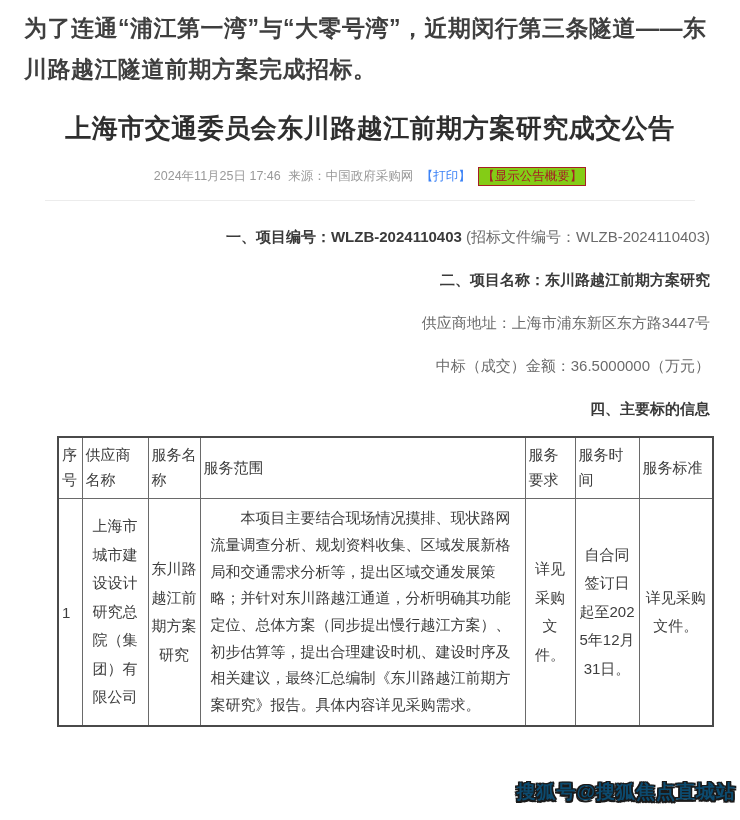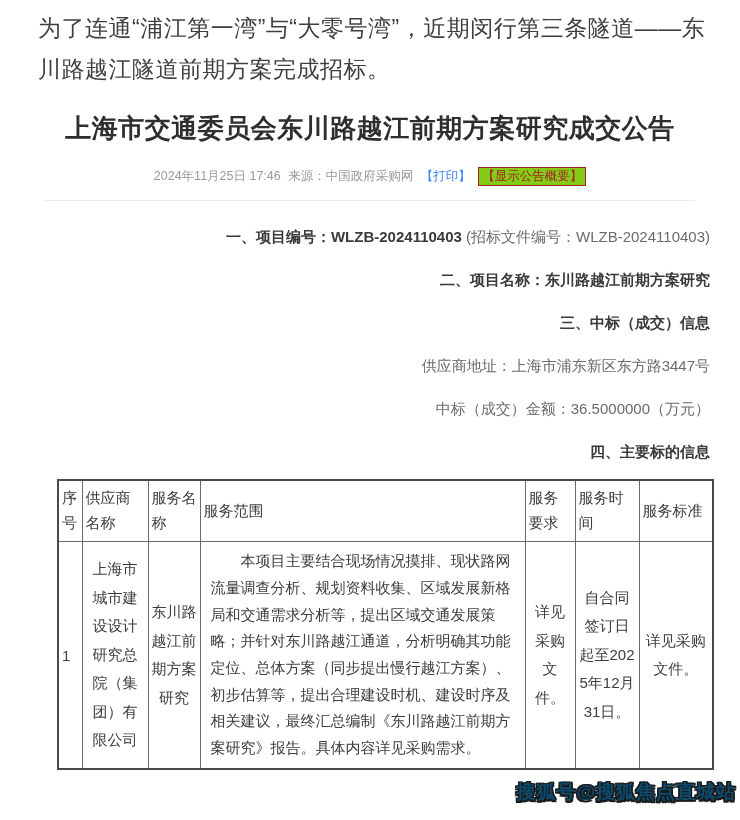--- a/index.html
+++ b/index.html
@@ -7,26 +7,26 @@
   .page {
     position:relative;
     width:740px; height:820px;
     background:#ffffff;
     overflow:hidden;
     font-family:"Liberation Sans","DejaVu Sans",sans-serif;
     color:#3e3e3e;
   }
   
   .intro {
-    padding:8px 28px 0 38px;
+    padding:8px 28px 0 24px;
     font-size:23px;
     line-height:1.8;
     letter-spacing:0.5px;
     color:#3f3f3f;
-    font-weight:400;
+    font-weight:700;
   }
   
   .ann-title {
     margin-top:20px;
     text-align:center;
     font-size:26px;
     font-weight:bold;
     color:#2e2e2e;
     letter-spacing:0.5px;
   }
@@ -128,23 +128,20 @@
   <div class="divider"></div>
 
   <div class="content">
     <div class="line">
       <span class="b">一、项目编号：WLZB-2024110403</span><span class="n"> (招标文件编号：WLZB-2024110403)</span>
     </div>
     <div class="line">
       <span class="b">二、项目名称：东川路越江前期方案研究</span><span class="n"></span>
     </div>
     <div class="line">
-      <span class="b">三、中标（成交）信息</span><span class="n"></span>
-    </div>
-    <div class="line">
       <span class="b"></span><span class="n">供应商地址：上海市浦东新区东方路3447号</span>
     </div>
     <div class="line">
       <span class="b"></span><span class="n">中标（成交）金额：36.5000000（万元）</span>
     </div>
     <div class="line">
       <span class="b">四、主要标的信息</span><span class="n"></span>
     </div>
   </div>
 

